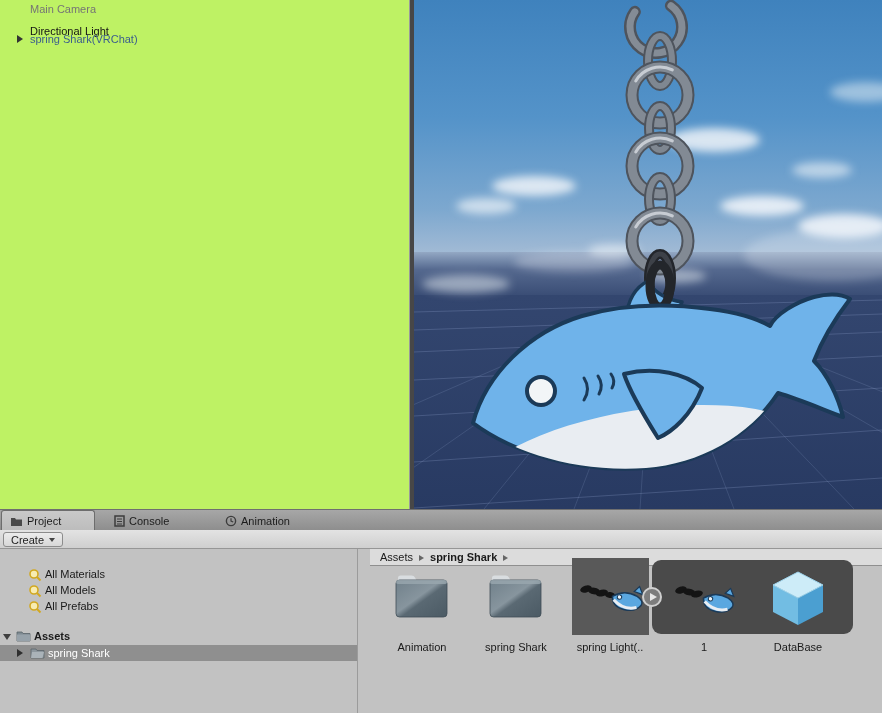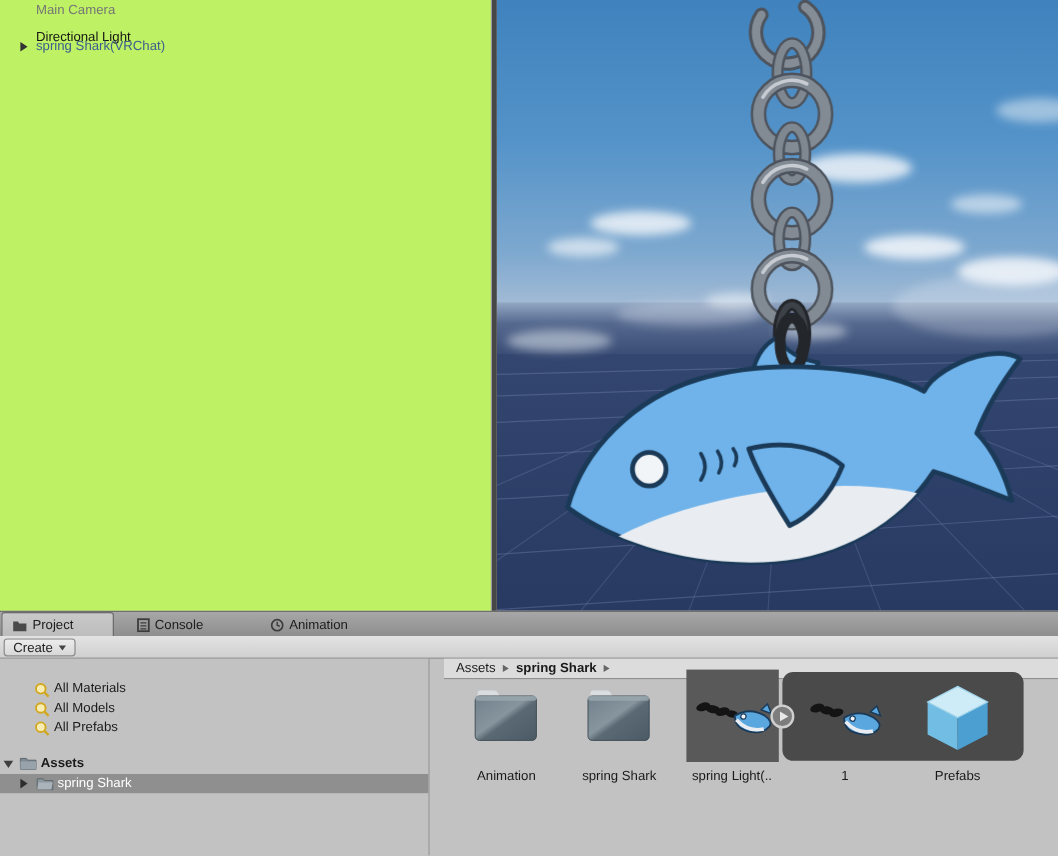--- a/index.html
+++ b/index.html
@@ -382,20 +382,20 @@
     <div class="grid-label" style="left:294px; width:80px;">1</div>
 
     <div class="thumb" style="left:399px; top:19px;">
       <svg width="58" height="60" viewBox="0 0 58 60">
         <polygon points="29,4 54,17 29,30 4,17" fill="#cdecf8"></polygon>
         <polygon points="4,17 29,30 29,57 4,44" fill="#72bde3"></polygon>
         <polygon points="54,17 29,30 29,57 54,44" fill="#4b9fd1"></polygon>
         <polygon points="29,4 54,17 29,30 4,17" fill="none" stroke="#9fd4ec" stroke-width="1"></polygon>
       </svg>
     </div>
-    <div class="grid-label" style="left:387px; width:82px;">Prefabs</div>
+    <div class="grid-label" style="left:387px; width:82px;">DataBase</div>
 
     <div id="prefab-expand" class="thumb">
       <span class="tri"></span>
     </div>
   </div>
 
 </div>
 
 </body></html>

